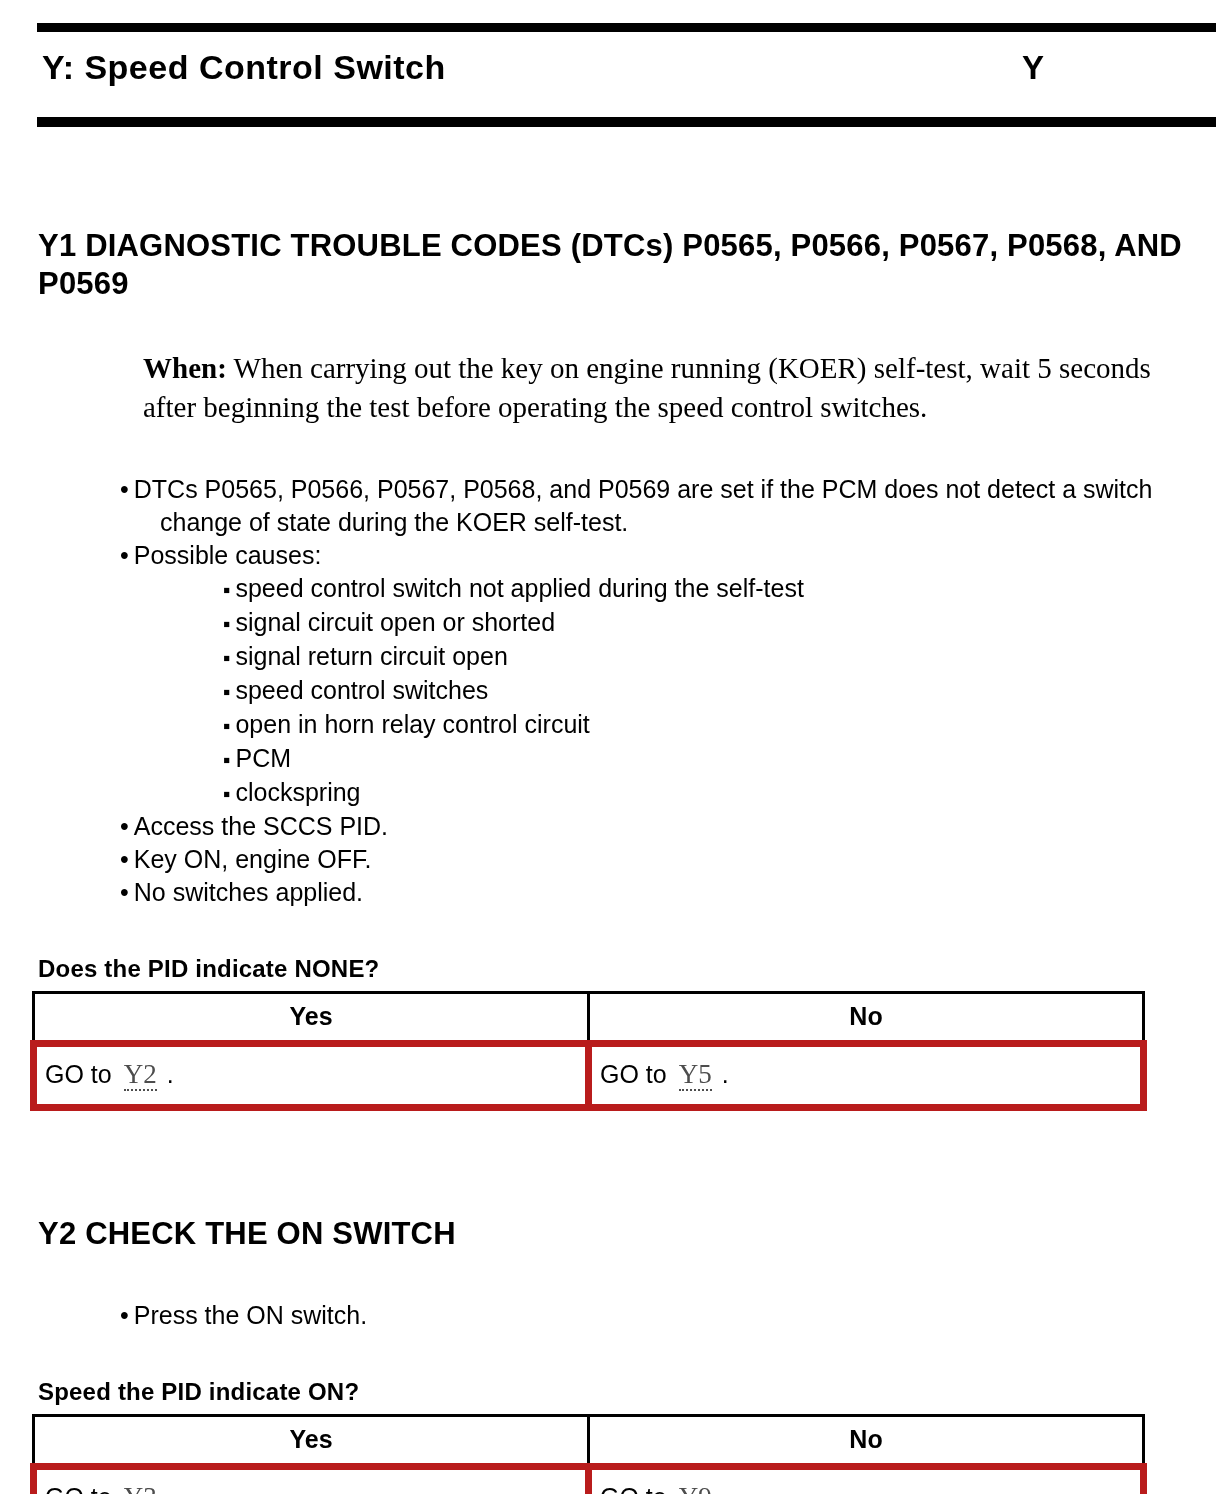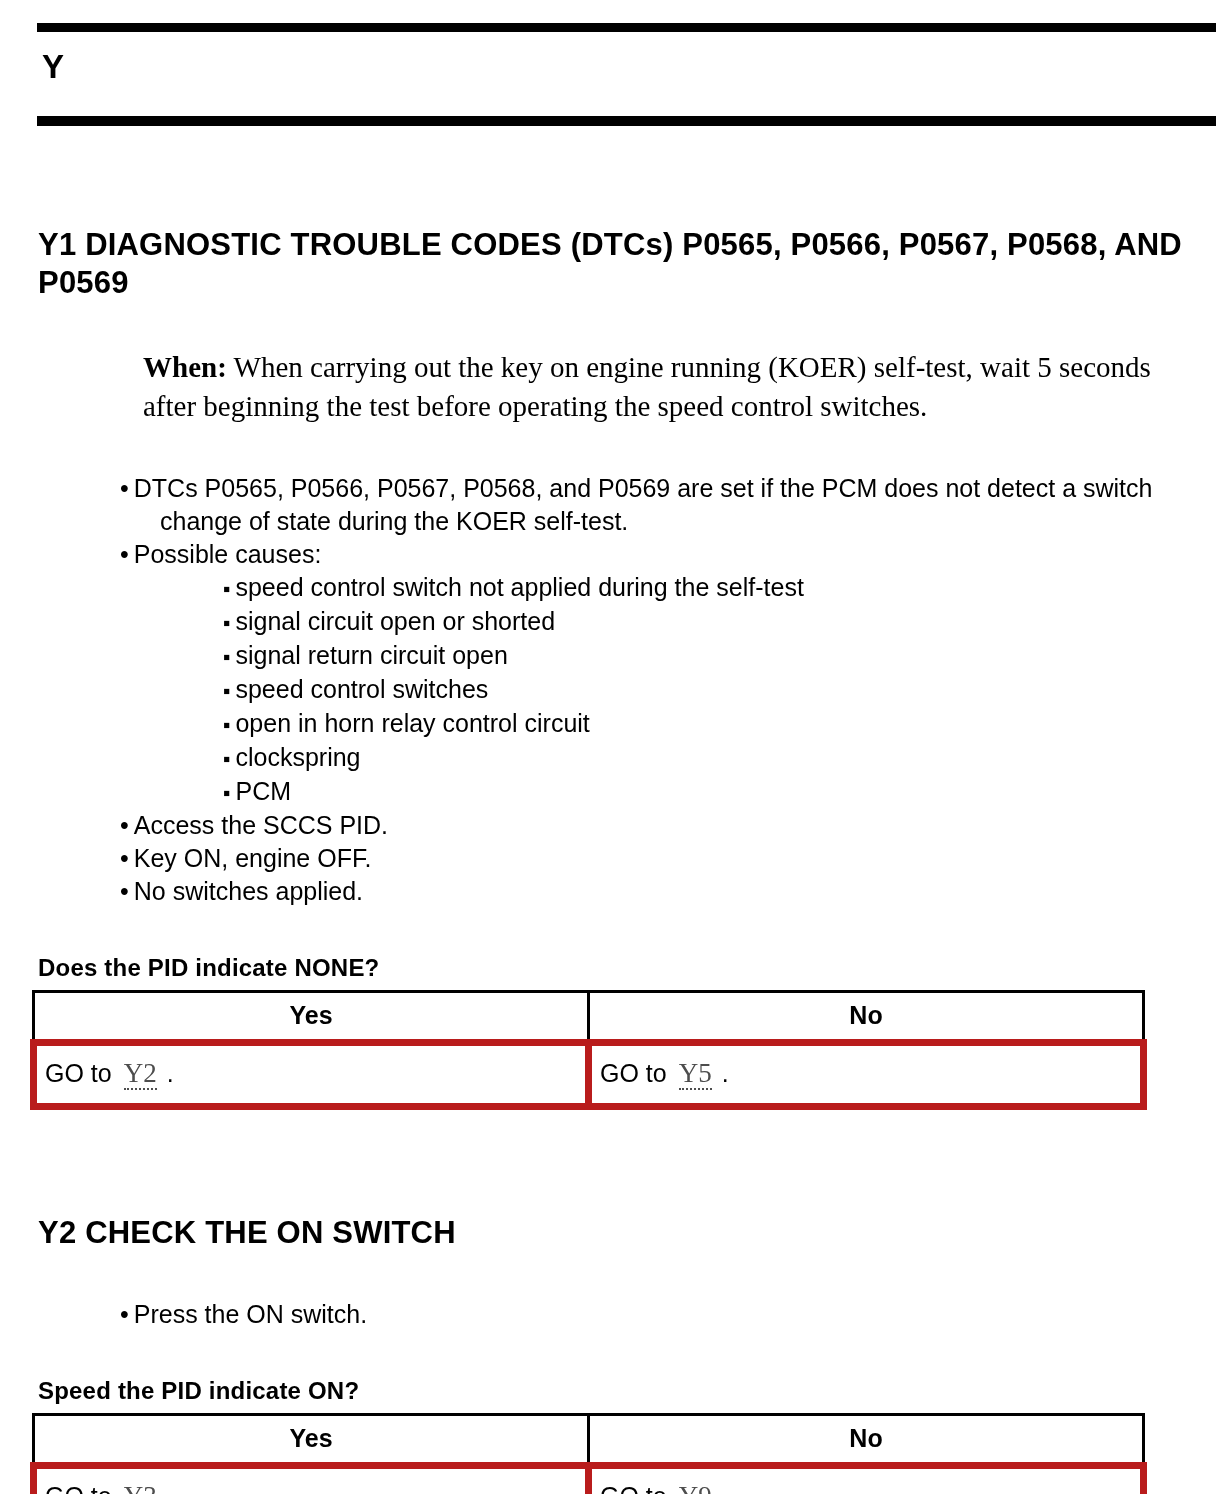--- a/index.html
+++ b/index.html
@@ -83,41 +83,42 @@
   }
 </style>
 </head>
 <body>
 
 <div class="page">
 
   <div class="rule-top"></div>
 
   <div class="header-row">
+    <div class="doc-title">Y: Speed Control Switch</div>
     <div class="section-letter">Y</div>
   </div>
 
   <div class="rule-mid"></div>
 
   <div class="step-heading y1-heading">Y1 DIAGNOSTIC TROUBLE CODES (DTCs) P0565, P0566, P0567, P0568, AND P0569</div>
 
   <div class="note">
     <b>When:</b><span> When carrying out the key on engine running (KOER) self-test, wait 5 seconds after beginning the test before operating the speed control switches.</span>
   </div>
 
   <ul class="bullets">
     <li class="b1">DTCs P0565, P0566, P0567, P0568, and P0569 are set if the PCM does not detect a switch change of state during the KOER self-test.</li>
     <li class="b1">Possible causes:</li>
     <li class="b2">speed control switch not applied during the self-test</li>
     <li class="b2">signal circuit open or shorted</li>
     <li class="b2">signal return circuit open</li>
     <li class="b2">speed control switches</li>
     <li class="b2">open in horn relay control circuit</li>
+    <li class="b2">PCM</li>
     <li class="b2">clockspring</li>
-    <li class="b2">PCM</li>
     <li class="b1">Access the SCCS PID.</li>
     <li class="b1">Key ON, engine OFF.</li>
     <li class="b1">No switches applied.</li>
   </ul>
 
   <div class="question">Does the PID indicate NONE?</div>
 
   <table class="yn">
     <tbody>
         <tr>

